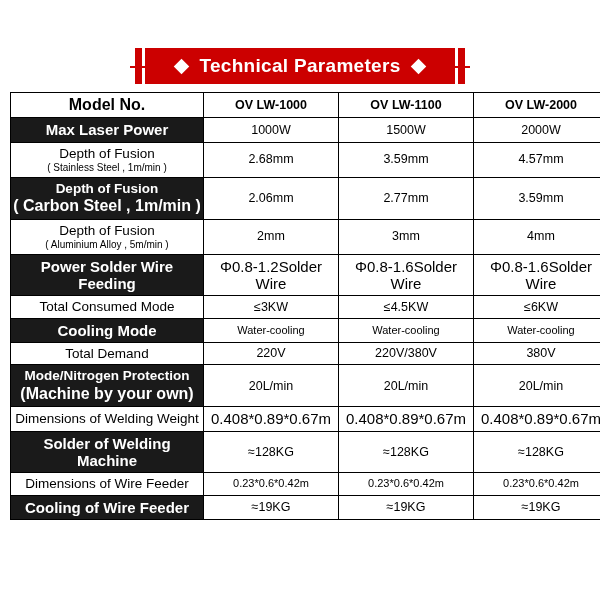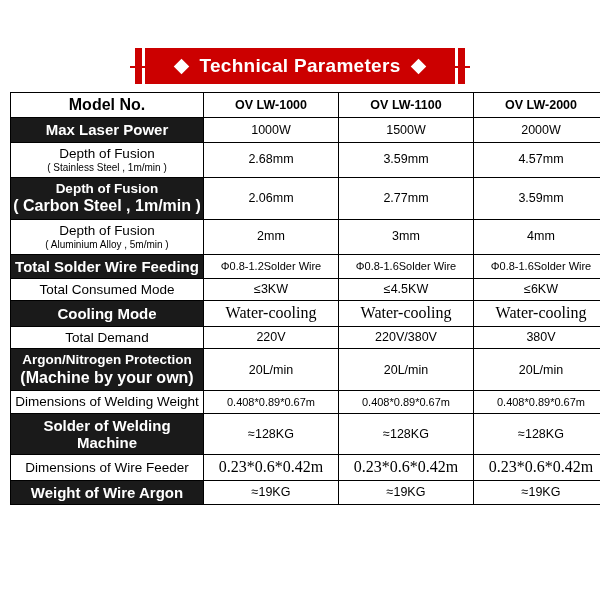--- a/index.html
+++ b/index.html
@@ -134,25 +134,24 @@
   }
   .sub {
     display: block;
     font-size: 16px;
     margin-top: 1px;
   }
   .sub.tiny {
     font-size: 10px;
   }
   td.val.small {
-    font-size: 16px;
-    font-family: Liberation Serif, serif;
+    font-size: 11px;
   }
   td.val.smaller {
-    font-size: 11px;
+    font-size: 15px;
   }
   td.head {
     font-size: 15px;
     font-weight: bold;
   }
   td.head.label {
     font-size: 16px;
   }
 </style>
 </head>
@@ -209,21 +208,21 @@
             <td class="label">
               <span class="lbl-main">Depth of Fusion</span>
               <span class="sub tiny">( Aluminium Alloy , 5m/min )</span>
             </td>
             <td class="val">2mm</td>
             <td class="val">3mm</td>
             <td class="val">4mm</td>
           </tr>
           <tr class="dark">
             <td class="label">
-              <span class="lbl-main big">Total Solder Wire Feeding</span>
+              <span class="lbl-main big">Power Solder Wire Feeding</span>
             </td>
             <td class="val smaller">Φ0.8-1.2Solder Wire</td>
             <td class="val smaller">Φ0.8-1.6Solder Wire</td>
             <td class="val smaller">Φ0.8-1.6Solder Wire</td>
           </tr>
           <tr class="light">
             <td class="label">
               <span class="lbl-main">Total Consumed Mode</span>
             </td>
             <td class="val">≤3KW</td>
@@ -241,21 +240,21 @@
           <tr class="light">
             <td class="label">
               <span class="lbl-main">Total Demand</span>
             </td>
             <td class="val">220V</td>
             <td class="val">220V/380V</td>
             <td class="val">380V</td>
           </tr>
           <tr class="dark">
             <td class="label">
-              <span class="lbl-main med">Argon/Nitrogen Protection</span>
+              <span class="lbl-main med">Mode/Nitrogen Protection</span>
               <span class="sub">(Machine by your own)</span>
             </td>
             <td class="val">20L/min</td>
             <td class="val">20L/min</td>
             <td class="val">20L/min</td>
           </tr>
           <tr class="light">
             <td class="label">
               <span class="lbl-main">Dimensions of Welding Weight</span>
             </td>
@@ -274,21 +273,21 @@
           <tr class="light">
             <td class="label">
               <span class="lbl-main">Dimensions of Wire Feeder</span>
             </td>
             <td class="val small">0.23*0.6*0.42m</td>
             <td class="val small">0.23*0.6*0.42m</td>
             <td class="val small">0.23*0.6*0.42m</td>
           </tr>
           <tr class="dark">
             <td class="label">
-              <span class="lbl-main big">Weight of Wire Argon</span>
+              <span class="lbl-main big">Cooling of Wire Feeder</span>
             </td>
             <td class="val">≈19KG</td>
             <td class="val">≈19KG</td>
             <td class="val">≈19KG</td>
           </tr>
         </tbody>
     </table>
   </div>
 
 </div>

